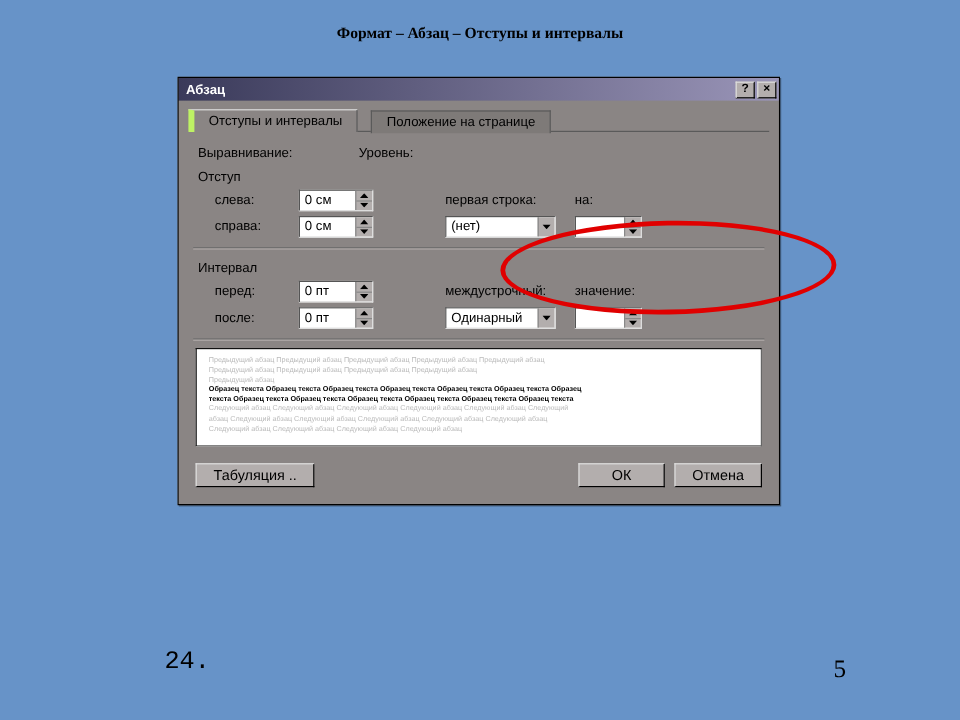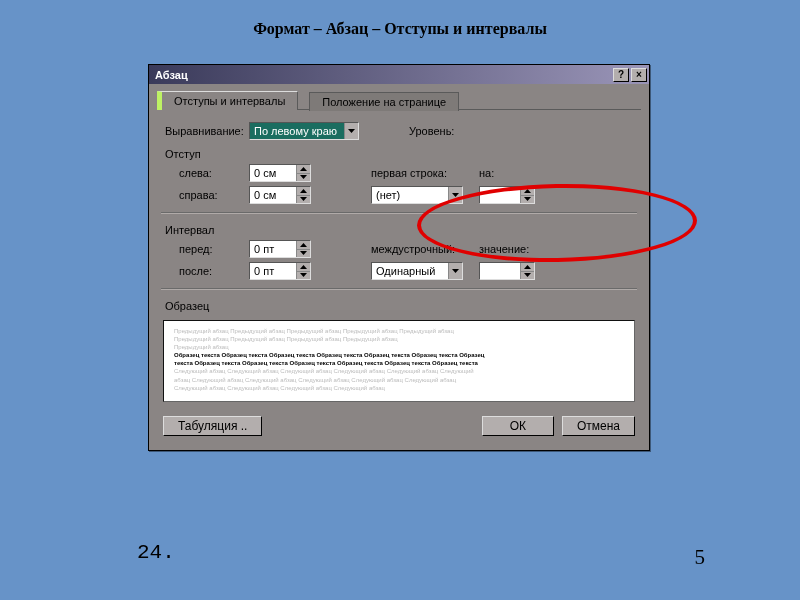--- a/index.html
+++ b/index.html
@@ -10,21 +10,21 @@
     background: #6793c8;
     font-family: "Tahoma", "Arial", sans-serif;
     font-size: 11px;
     color: #000;
     position: relative;
     overflow: hidden;
   }
   .slide-title {
     text-align: center;
     font-weight: bold;
-    font-size: 16px;
+    font-size: 13px;
     padding: 20px 0 10px 0;
     color: #000;
     font-family: "Times New Roman", serif;
   }
   .dialog {
     position: absolute;
     left: 148px;
     top: 64px;
     width: 502px;
     background: #8a8584;
@@ -228,28 +228,20 @@
   </div>
   <div class="dialog-body">
 
     <div class="tabs">
       <div class="tab active">Отступы и интервалы</div>
       <div class="tab inactive">Положение на странице</div>
     </div>
 
     <div class="row section">
       <span class="lbl first">Выравнивание:</span>
-      <div class="combo sel" style="width:110px">
-        <span class="val">По левому краю</span>
-        <div class="arrow">
-          <svg class="tri" viewBox="0 0 7 4">
-              <polygon points="0,0 7,0 3.5,4" fill="#000"></polygon>
-            </svg>
-        </div>
-      </div>
       <div class="gap2"></div>
       <span class="lbl col2" style="width:64px">Уровень:</span>
     </div>
 
     <div class="group-label">Отступ</div>
 
     <div class="row">
       <span class="lbl indent1">слева:</span>
       <div style="width:22px"></div>
       <div class="spin">
@@ -386,21 +378,20 @@
               <svg class="tri" width="7" height="4" viewBox="0 0 7 4">
                 <polygon points="0,0 7,0 3.5,4" fill="#000"></polygon>
               </svg>
             </div>
         </div>
       </div>
     </div>
 
     <div class="divider"></div>
 
-    <div class="group-label">Образец</div>
     <div class="preview">
       <div class="pline">Предыдущий абзац Предыдущий абзац Предыдущий абзац Предыдущий абзац Предыдущий абзац</div>
       <div class="pline">Предыдущий абзац Предыдущий абзац Предыдущий абзац Предыдущий абзац</div>
       <div class="pline">Предыдущий абзац</div>
       <div class="pline bold">Образец текста Образец текста Образец текста Образец текста Образец текста Образец текста Образец</div>
       <div class="pline bold">текста Образец текста Образец текста Образец текста Образец текста Образец текста Образец текста</div>
       <div class="pline">Следующий абзац Следующий абзац Следующий абзац Следующий абзац Следующий абзац Следующий</div>
       <div class="pline">абзац Следующий абзац Следующий абзац Следующий абзац Следующий абзац Следующий абзац</div>
       <div class="pline">Следующий абзац Следующий абзац Следующий абзац Следующий абзац</div>
     </div>

